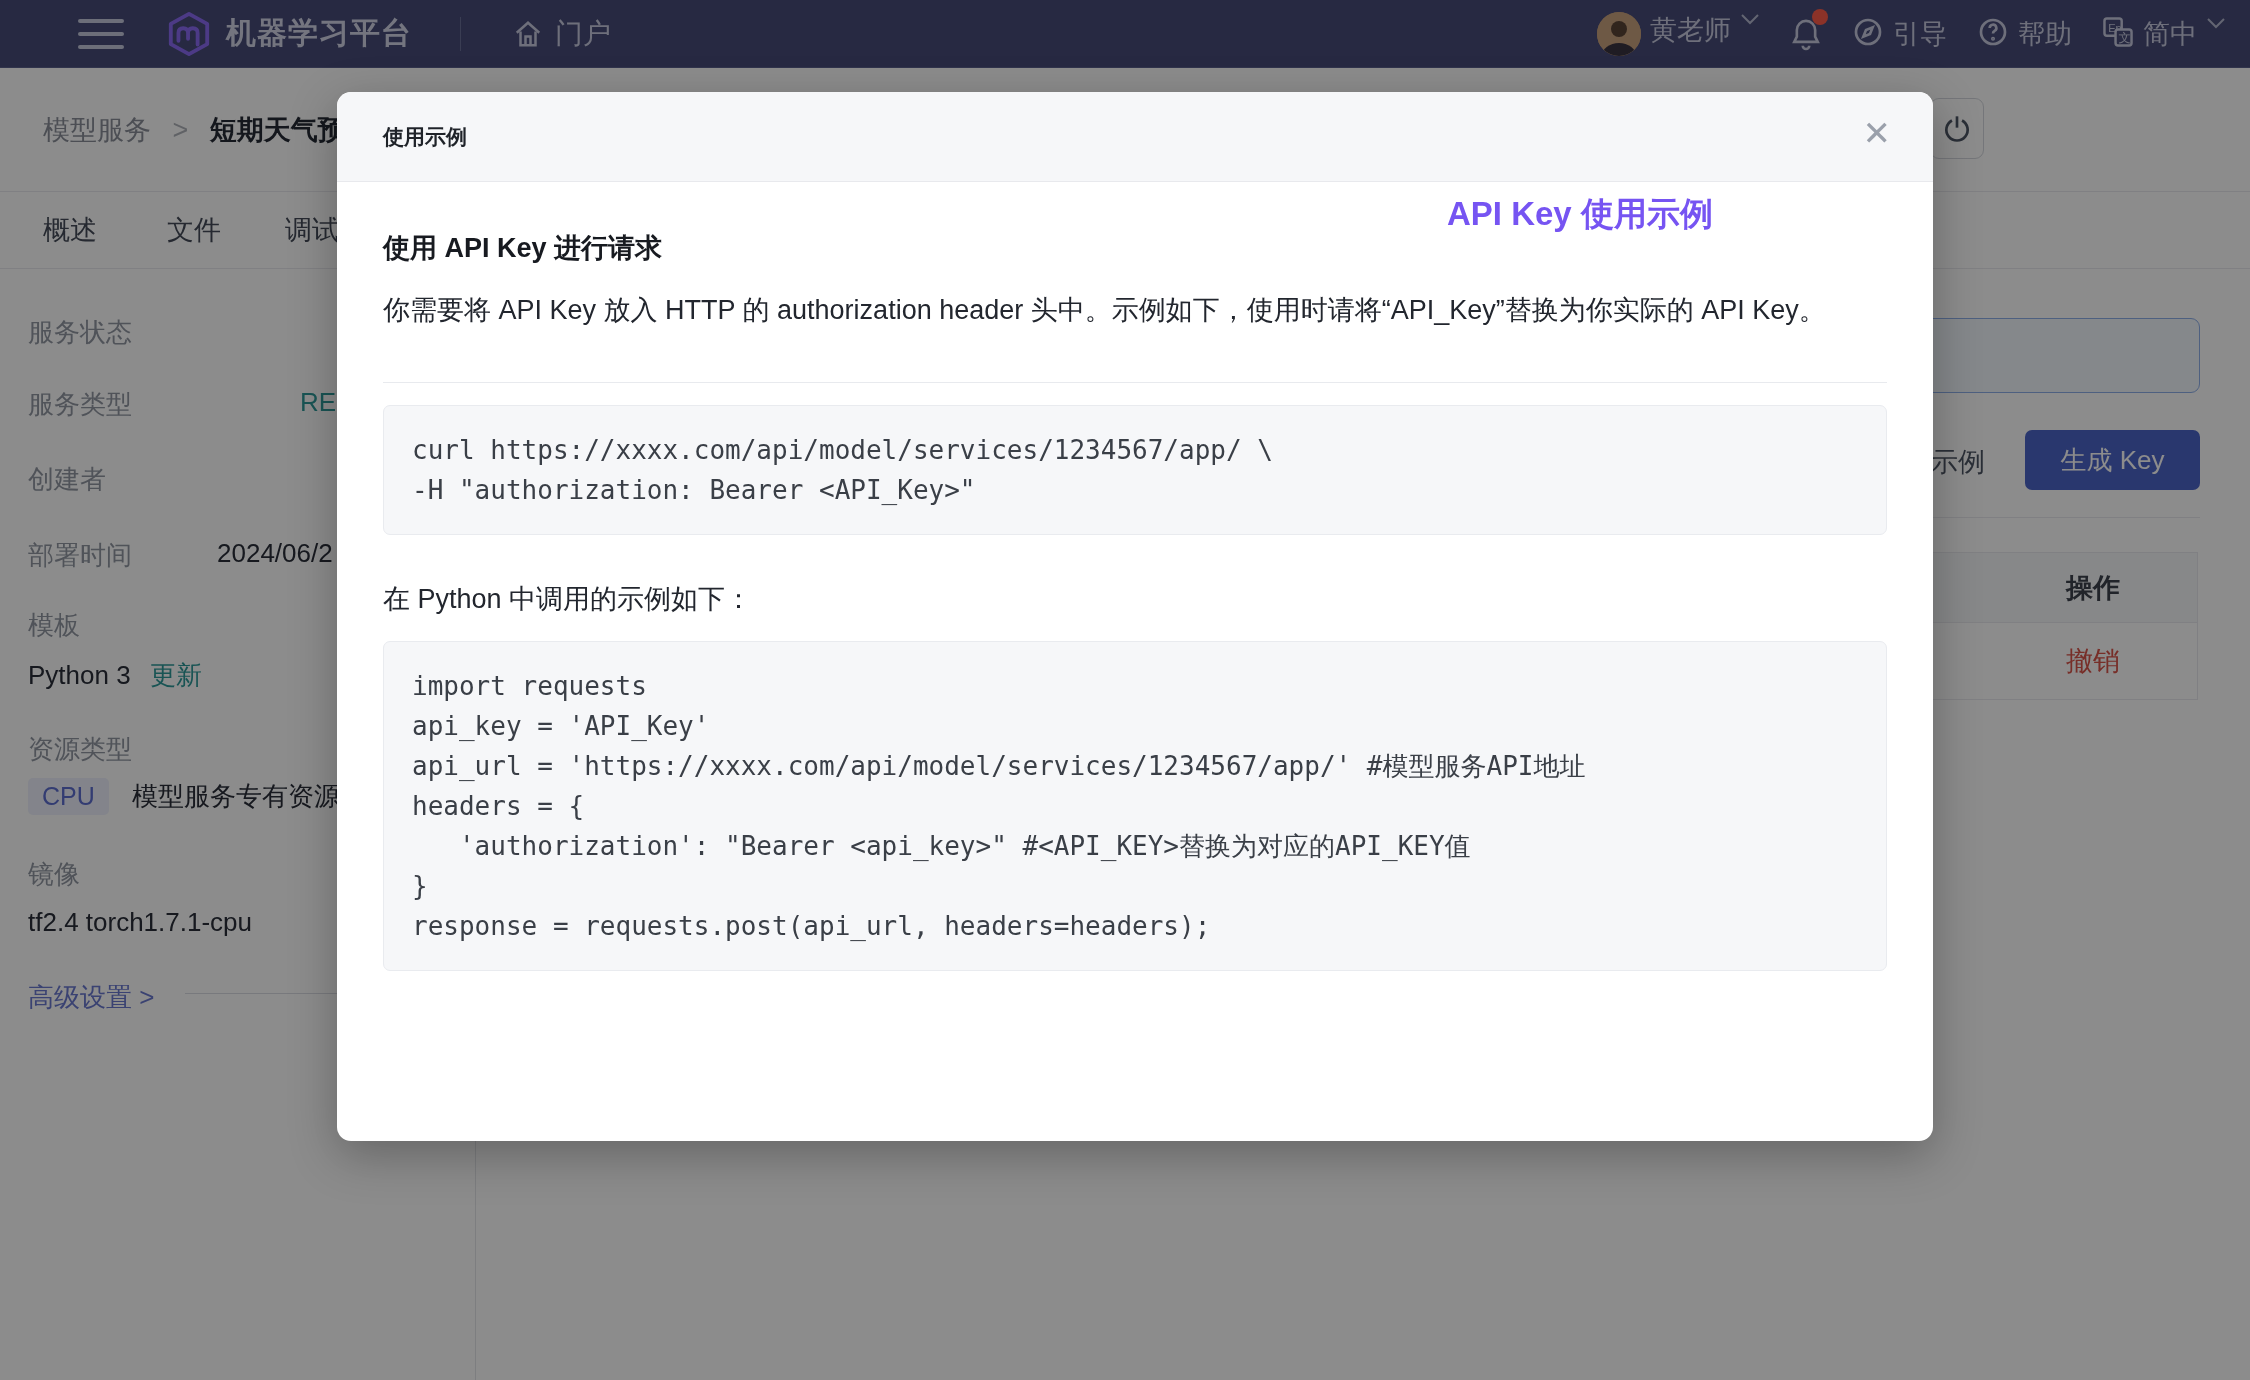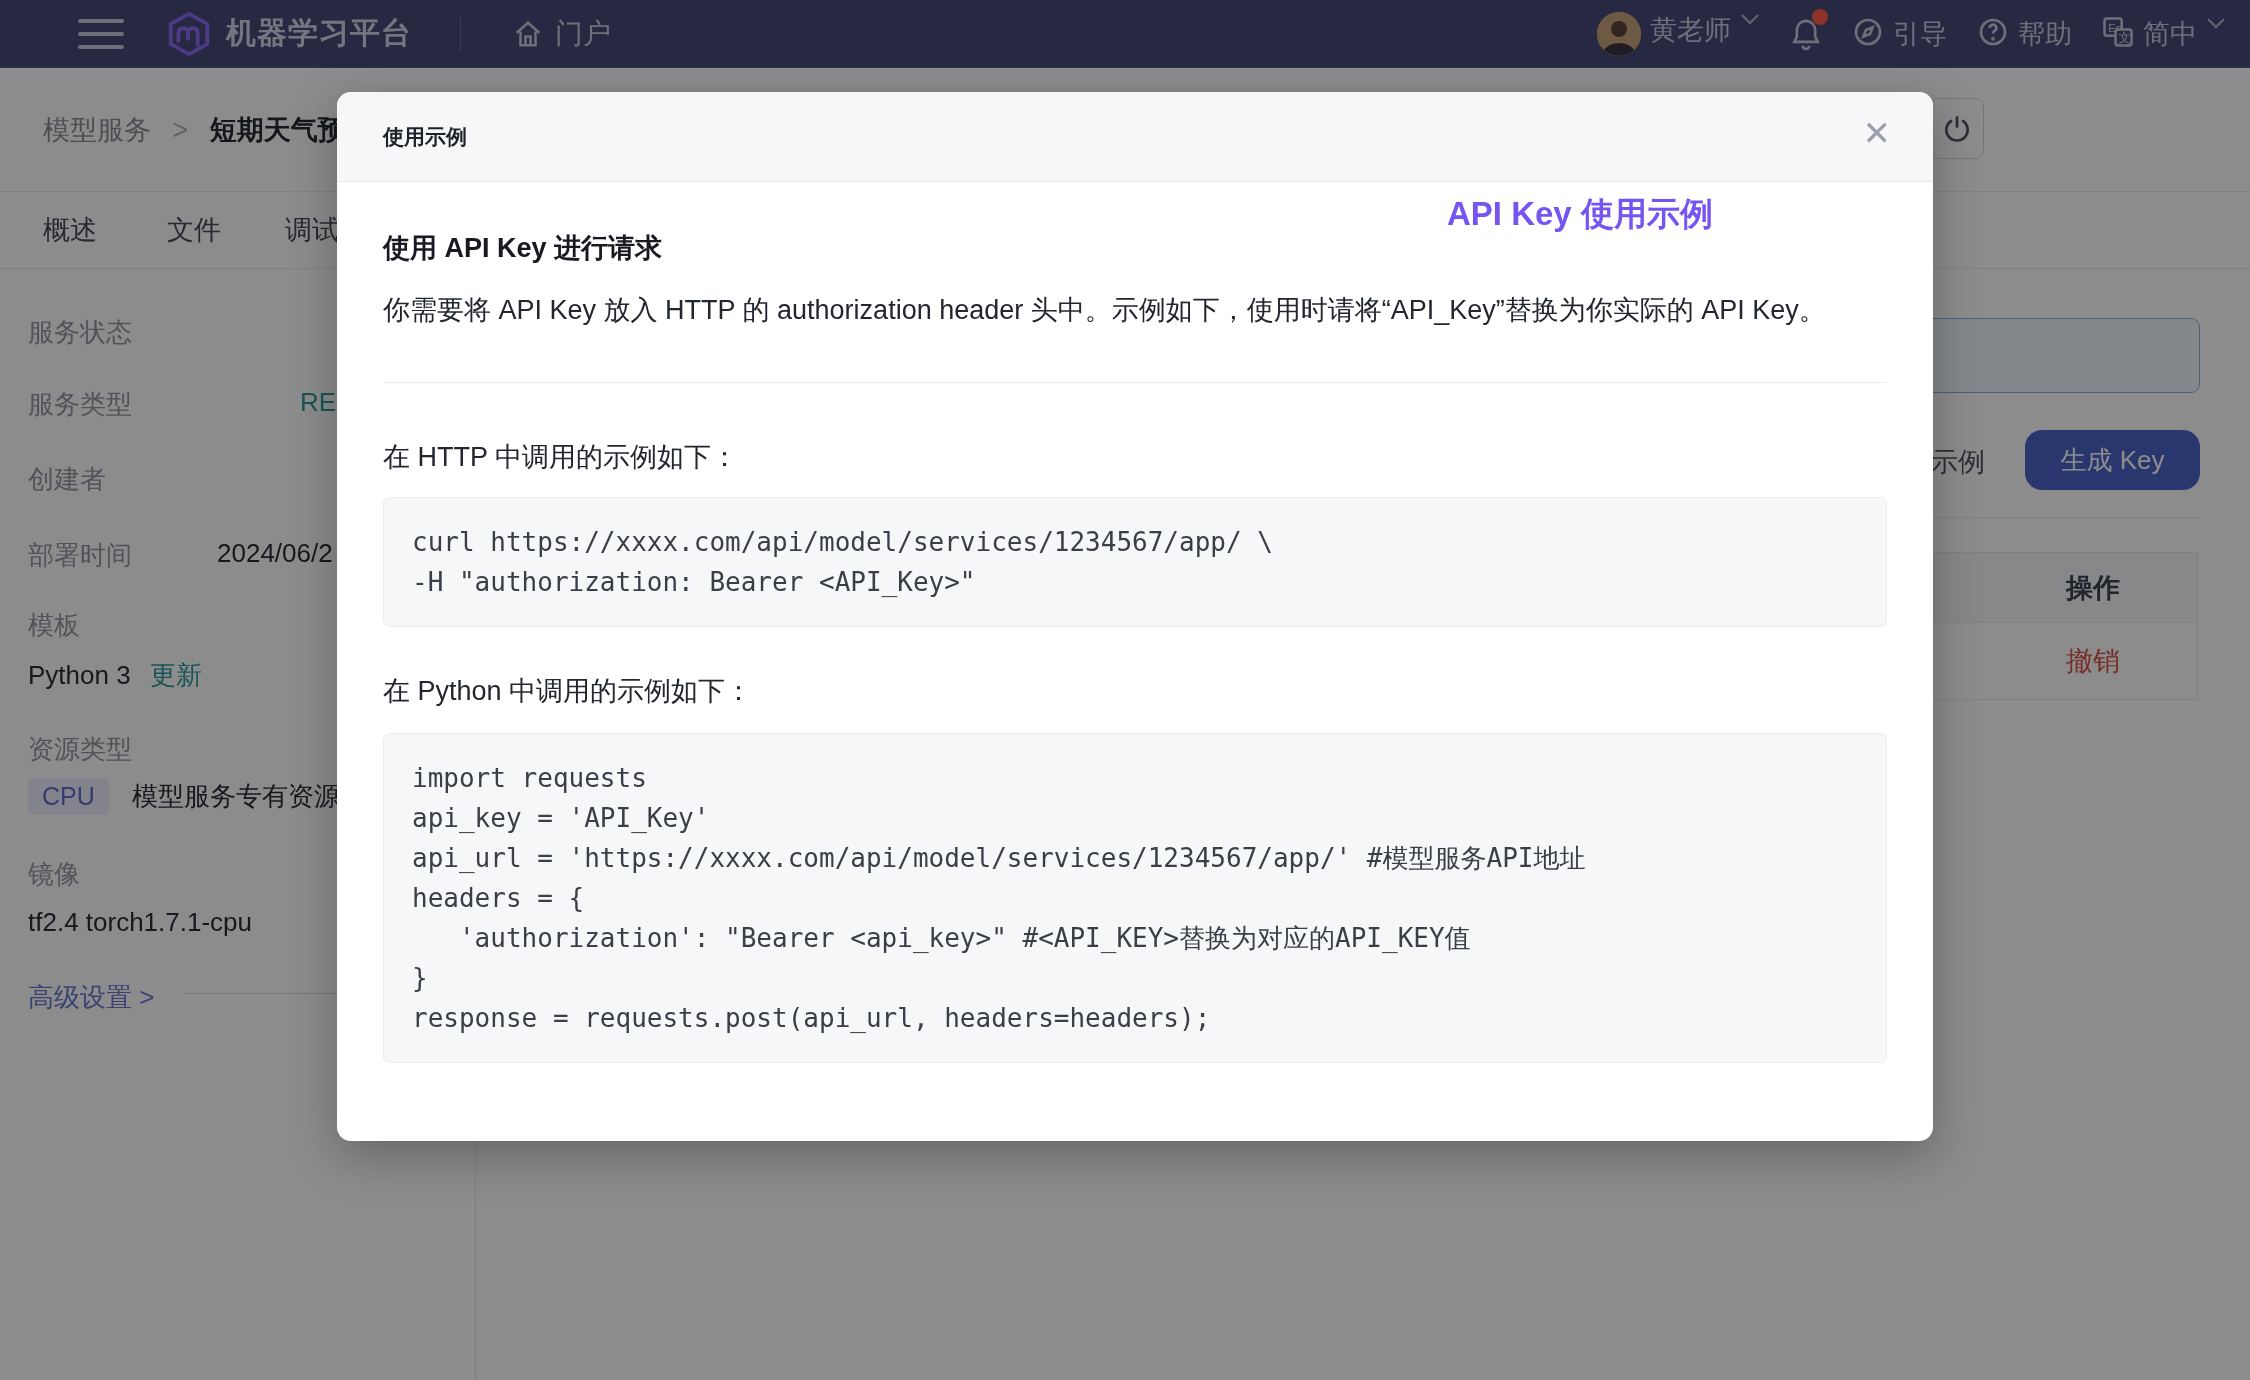--- a/index.html
+++ b/index.html
@@ -56,21 +56,21 @@
   .slink { color:#6a79cf; cursor:pointer; }
   .cpu-badge { display:inline-block; background:#eef1fd; color:#5e6ed0; font-size:25px;
                padding:4px 14px; border-radius:5px; }
   .adv-line { position:absolute; left:185px; top:993px; width:277px; height:1px; background:#dadce3; }
 
   
   .alert-box { position:absolute; left:520px; top:318px; width:1680px; height:75px;
                border:1px solid #8fb0ea; background:#f2f7fe; border-radius:9px; }
   .example-link { position:absolute; left:1931px; top:444px; font-size:27px; color:#4e5665; cursor:pointer; white-space:nowrap; }
   .genkey-btn { position:absolute; left:2025px; top:430px; width:175px; height:60px;
-                background:#4c64c8; color:#fff; font-size:26px; border:none; border-radius:17px;
+                background:#4c64c8; color:#fff; font-size:26px; border:none; border-radius:7px;
                 display:flex; align-items:center; justify-content:center; cursor:pointer; white-space:nowrap; }
   .main-divider { position:absolute; left:520px; top:517px; width:1680px; height:1px; background:#e9eaee; }
   .bg-table { position:absolute; left:520px; top:552px; width:1678px; border-right:1px solid #e9eaee; }
   .bg-thead { height:71px; background:#f6f7f9; border-top:1px solid #e9eaee; border-bottom:1px solid #e9eaee;
               display:flex; align-items:center; }
   .bg-trow { height:77px; border-bottom:1px solid #e9eaee; display:flex; align-items:center; }
   .op-cell { margin-left:auto; width:208px; text-align:center; font-size:27px; color:#3c424d; font-weight:600; }
   .revoke { margin-left:auto; width:208px; text-align:center; font-size:27px; color:#d9544a; cursor:pointer; }
   .power-btn { position:absolute; left:1930px; top:98px; width:54px; height:61px;
                background:#fff; border:1px solid #d5d8de; border-radius:9px;
@@ -248,21 +248,20 @@
 
 <div class="modal">
   <div class="modal-header">
     <div class="modal-title">使用示例</div>
     <div class="modal-close">✕</div>
   </div>
   <div class="modal-body">
     <div class="mb-h3">使用 API Key 进行请求</div>
     <div class="mb-p">你需要将 API Key 放入 HTTP 的 authorization header 头中。示例如下，使用时请将“API_Key”替换为你实际的 API Key。</div>
     <hr class="mb-hr">
-    <div class="mb-h4">在 HTTP 中调用的示例如下：</div>
     <pre class="codeblock">curl https://xxxx.com/api/model/services/1234567/app/ \
 -H "authorization: Bearer &lt;API_Key&gt;"</pre>
     <div class="mb-h4 py">在 Python 中调用的示例如下：</div>
     <pre class="codeblock py">import requests
 api_key = 'API_Key'
 api_url = 'https://xxxx.com/api/model/services/1234567/app/' #模型服务API地址
 headers = {
    'authorization': "Bearer &lt;api_key&gt;" #&lt;API_KEY&gt;替换为对应的API_KEY值
 }
 response = requests.post(api_url, headers=headers);</pre>

